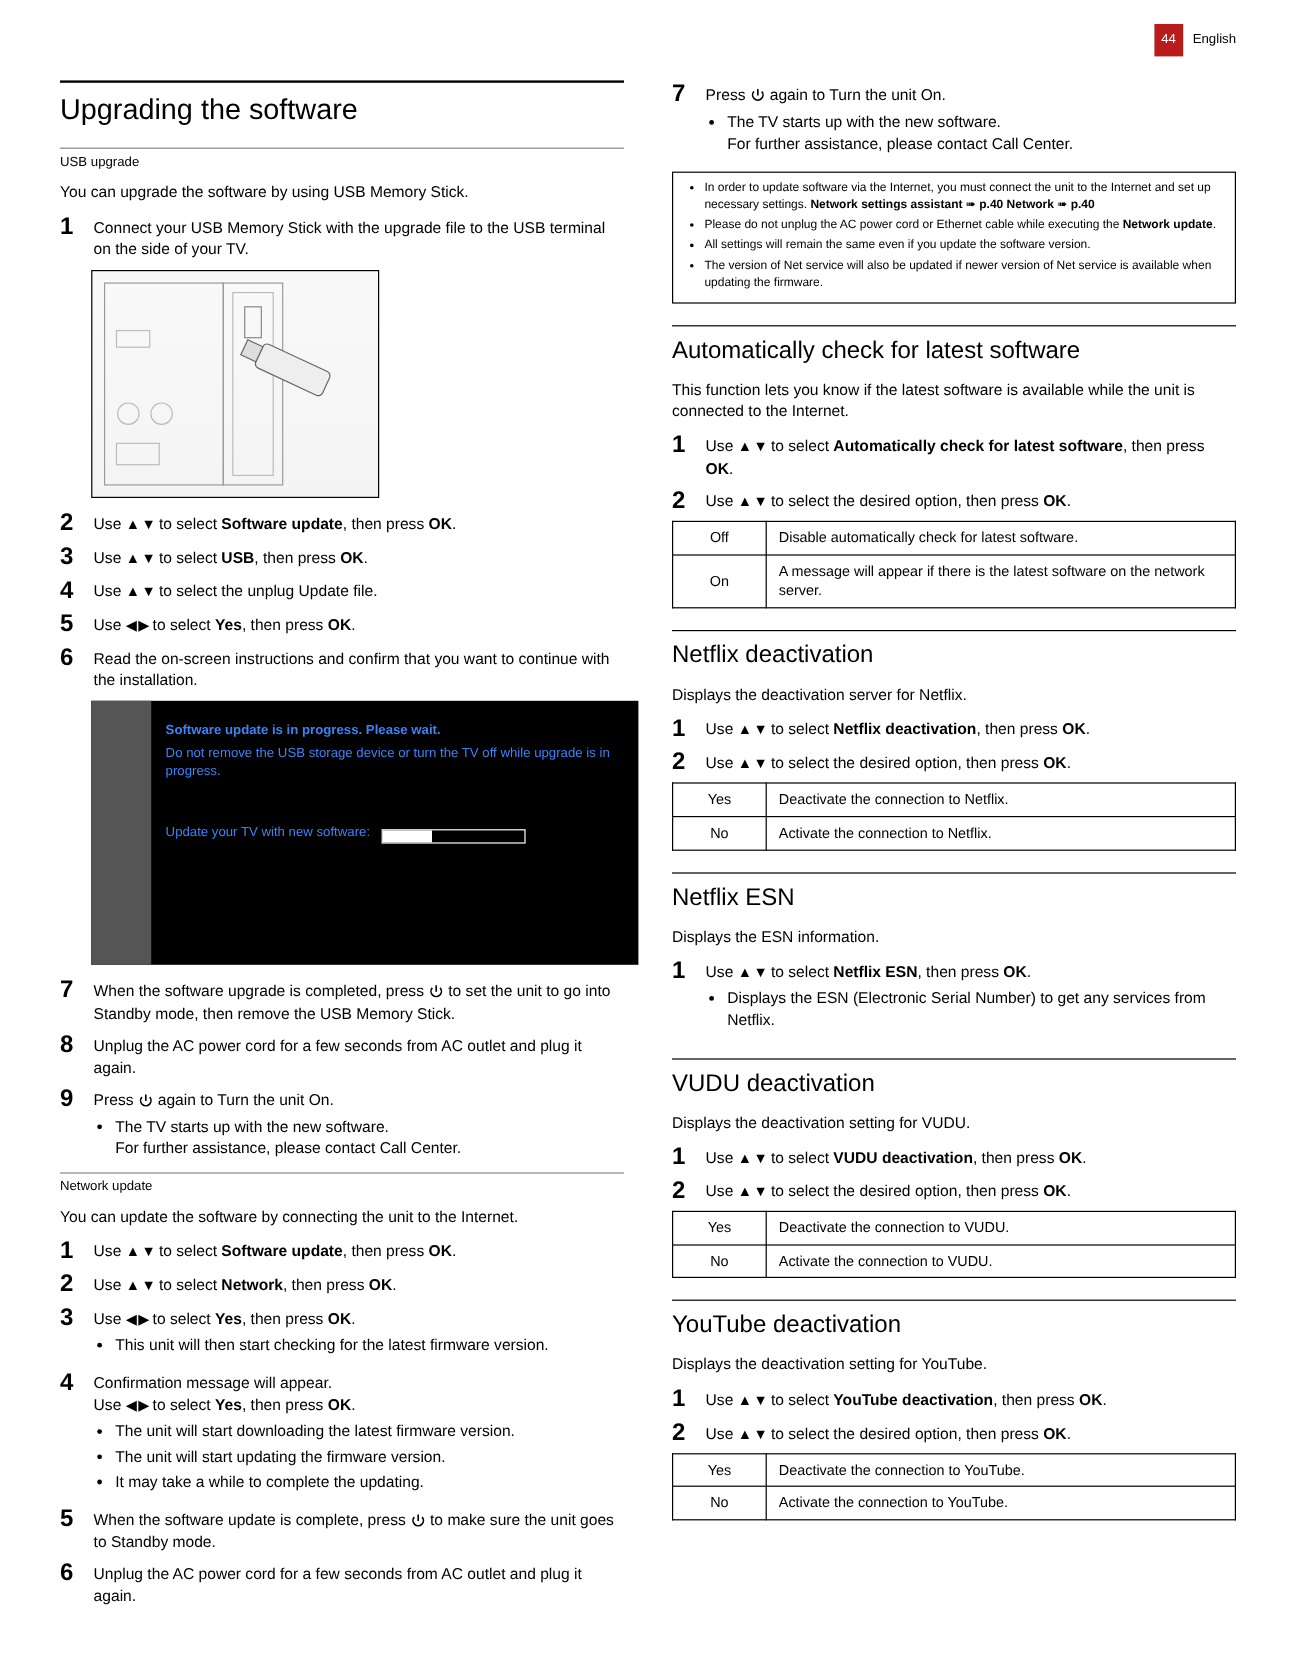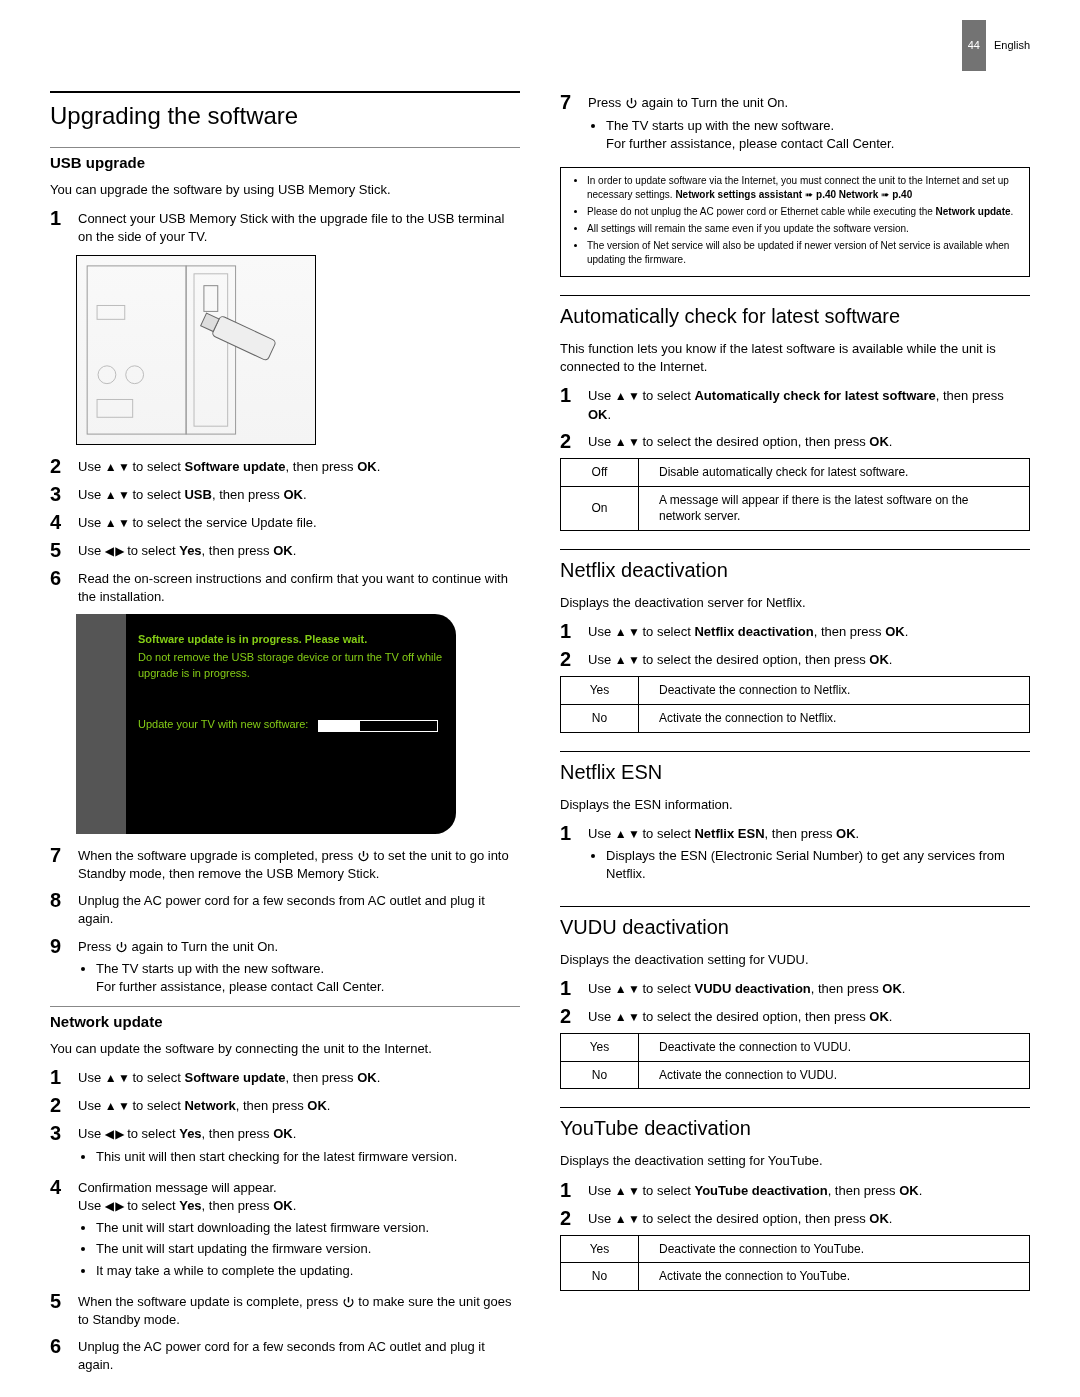--- a/index.html
+++ b/index.html
@@ -15,23 +15,23 @@
   }
   .page-header {
     display: flex;
     justify-content: flex-end;
     align-items: center;
     gap: 8px;
     margin-bottom: 10px;
     font-size: 11px;
   }
   .page-num-box {
-    background: #737373;
+    background: #b91c1c;
     color: #fff;
-    padding: 18px 6px;
+    padding: 6px 6px;
     font-size: 11px;
     text-align: right;
   }
   .columns {
     display: flex;
     gap: 40px;
   }
   .col {
     flex: 1;
     min-width: 0;
@@ -46,22 +46,22 @@
   }
   h2 {
     font-size: 20px;
     font-weight: normal;
     border-top: 1px solid #000;
     padding-top: 6px;
     margin-top: 18px;
     margin-bottom: 10px;
   }
   h3 {
-    font-size: 15px;
-    font-weight: bold;
+    font-size: 11px;
+    font-weight: normal;
     border-top: 1px solid #888;
     padding-top: 4px;
     margin-bottom: 8px;
   }
   .intro {
     font-size: 13px;
     margin-bottom: 8px;
   }
   ol.steps {
     list-style: none;
@@ -101,27 +101,26 @@
     margin: 8px 0 10px 26px;
     position: relative;
     background: linear-gradient(#f9f9f9,#f4f4f4);
     display:flex;
     align-items:center;
     justify-content:center;
   }
   .usb-figure svg { width: 100%; height: 100%; }
   .tv-screen {
     background: #000;
-    color: #84cc16;
-    width: 380px;
+    color: #3b82f6;
+    width: 456px;
     height: 220px;
     margin: 8px 0 10px 26px;
     display: flex;
     position: relative;
-    border-radius: 21px;
   }
   .tv-screen .side {
     width: 50px;
     background: #555;
   }
   .tv-screen .mid {
     flex: 1;
     padding: 18px 12px;
     font-size: 11px;
   }
@@ -170,21 +169,21 @@
   }
   .note-body ul li { margin-bottom: 3px; }
   table.opts {
     border-collapse: collapse;
     width: 100%;
     margin: 6px 0 10px 0;
     font-size: 12px;
   }
   table.opts td {
     border: 1px solid #000;
-    padding: 5px 20px;
+    padding: 5px 10px;
     vertical-align: middle;
   }
   table.opts td:first-child {
     width: 78px;
     text-align: center;
   }
   .b { font-weight: bold; }
   .power-icon { display:inline-block; vertical-align:middle; }
   .updown { font-size: 12px; letter-spacing: -1px; }
   .leftright { font-size: 12px; letter-spacing: -1px; }
@@ -235,21 +234,21 @@
       <li>
           <span class="num">2</span>
           <span class="txt"><span>Use </span><span class="updown">▲ ▼</span><span> to select </span><span class="b">Software update</span><span>, then press </span><span class="b">OK</span><span>.</span></span>
         </li>
       <li>
           <span class="num">3</span>
           <span class="txt"><span>Use </span><span class="updown">▲ ▼</span><span> to select </span><span class="b">USB</span><span>, then press </span><span class="b">OK</span><span>.</span></span>
         </li>
       <li>
           <span class="num">4</span>
-          <span class="txt"><span>Use </span><span class="updown">▲ ▼</span><span> to select the service Update file.</span></span>
+          <span class="txt"><span>Use </span><span class="updown">▲ ▼</span><span> to select the unplug Update file.</span></span>
         </li>
       <li>
           <span class="num">5</span>
           <span class="txt"><span>Use </span><span class="leftright">◀ ▶</span><span> to select </span><span class="b">Yes</span><span>, then press </span><span class="b">OK</span><span>.</span></span>
         </li>
       <li>
           <span class="num">6</span>
           <span class="txt">Read the on-screen instructions and confirm that you want to continue with the installation.</span>
         </li>
     </ol>

